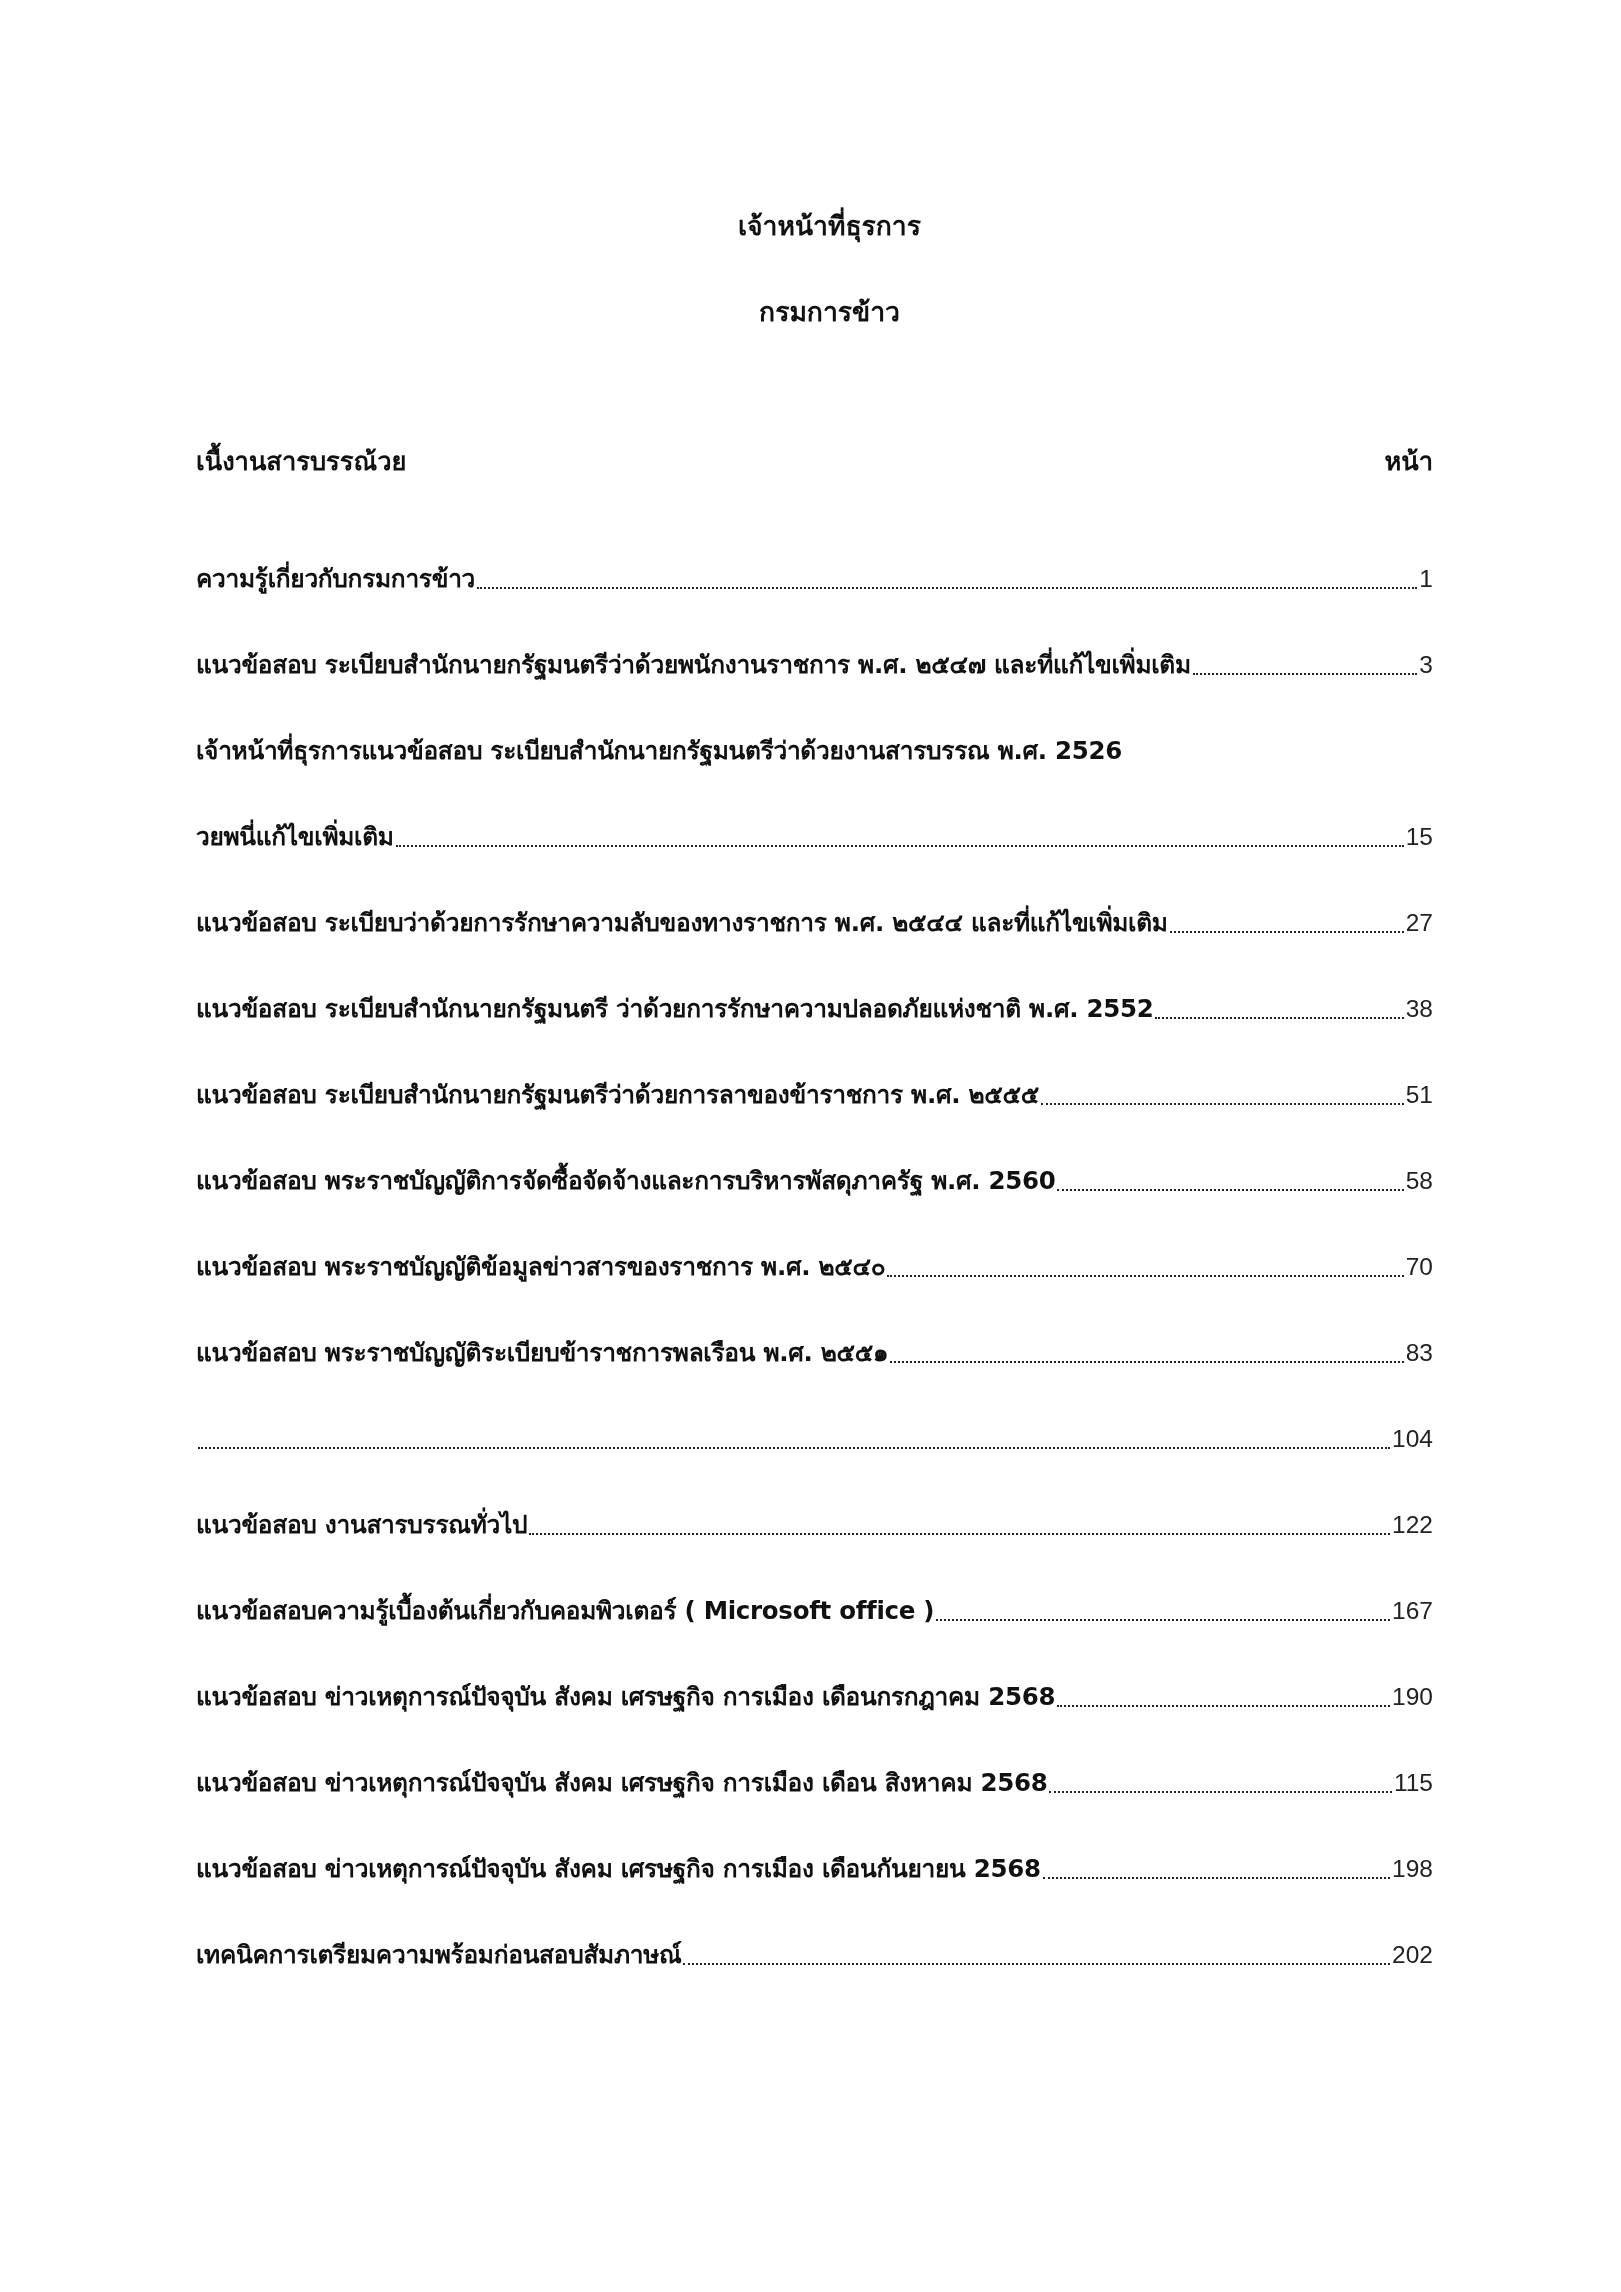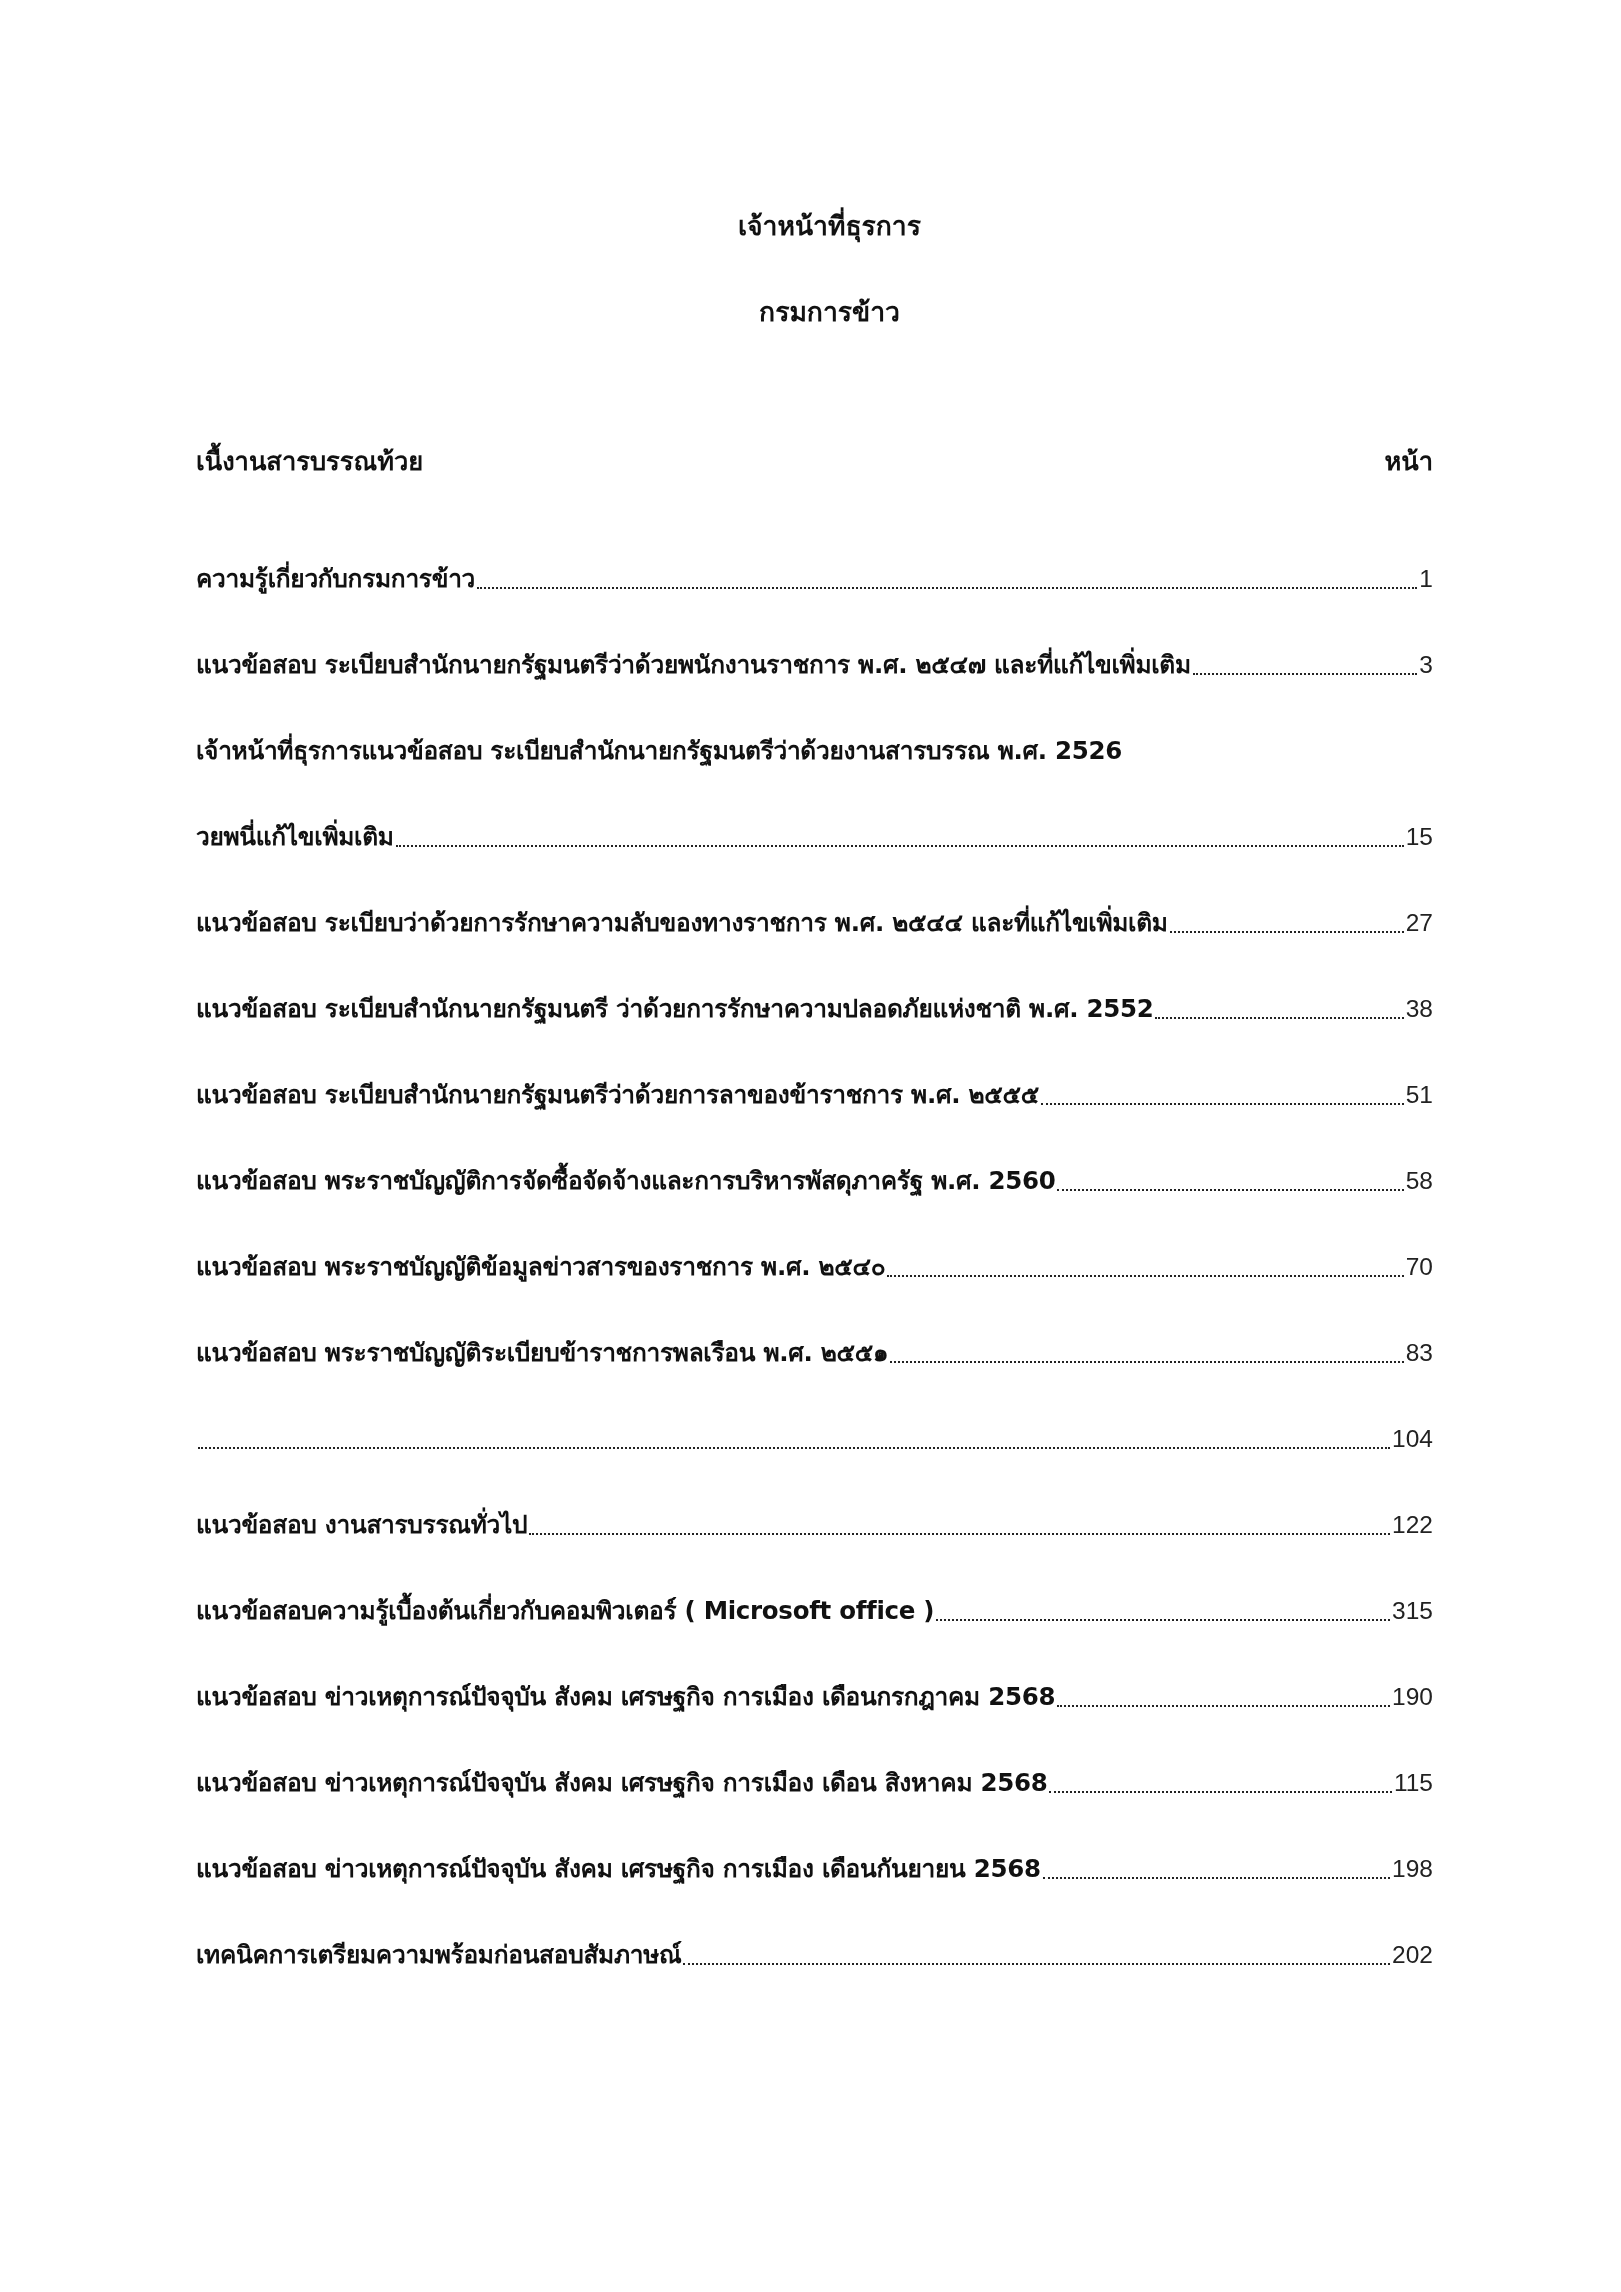--- a/index.html
+++ b/index.html
@@ -92,21 +92,21 @@
   </style>
 </head>
 <body>
 
 <div class="page">
 
   <div class="title main">เจ้าหน้าที่ธุรการ</div>
   <div class="title sub">กรมการข้าว</div>
 
   <div class="toc-header">
-    <span>เนื้งานสารบรรณท้วย</span>
+    <span>เนื้งานสารบรรณ้วย</span>
     <span>หน้า</span>
   </div>
 
   <div class="toc-list">
     <div class="toc-row">
       <span class="toc-title">ความรู้เกี่ยวกับกรมการข้าว</span>
       <span class="toc-leader"></span>
       <span class="toc-page">1</span>
     </div>
     <div class="toc-row">
@@ -159,21 +159,21 @@
       <span class="toc-page">104</span>
     </div>
     <div class="toc-row">
       <span class="toc-title">แนวข้อสอบ งานสารบรรณทั่วไป</span>
       <span class="toc-leader"></span>
       <span class="toc-page">122</span>
     </div>
     <div class="toc-row">
       <span class="toc-title">แนวข้อสอบความรู้เบื้องต้นเกี่ยวกับคอมพิวเตอร์ ( Microsoft office )</span>
       <span class="toc-leader"></span>
-      <span class="toc-page">315</span>
+      <span class="toc-page">167</span>
     </div>
     <div class="toc-row">
       <span class="toc-title">แนวข้อสอบ ข่าวเหตุการณ์ปัจจุบัน สังคม เศรษฐกิจ การเมือง เดือนกรกฎาคม 2568</span>
       <span class="toc-leader"></span>
       <span class="toc-page">190</span>
     </div>
     <div class="toc-row">
       <span class="toc-title">แนวข้อสอบ ข่าวเหตุการณ์ปัจจุบัน สังคม เศรษฐกิจ การเมือง เดือน สิงหาคม 2568</span>
       <span class="toc-leader"></span>
       <span class="toc-page">115</span>

